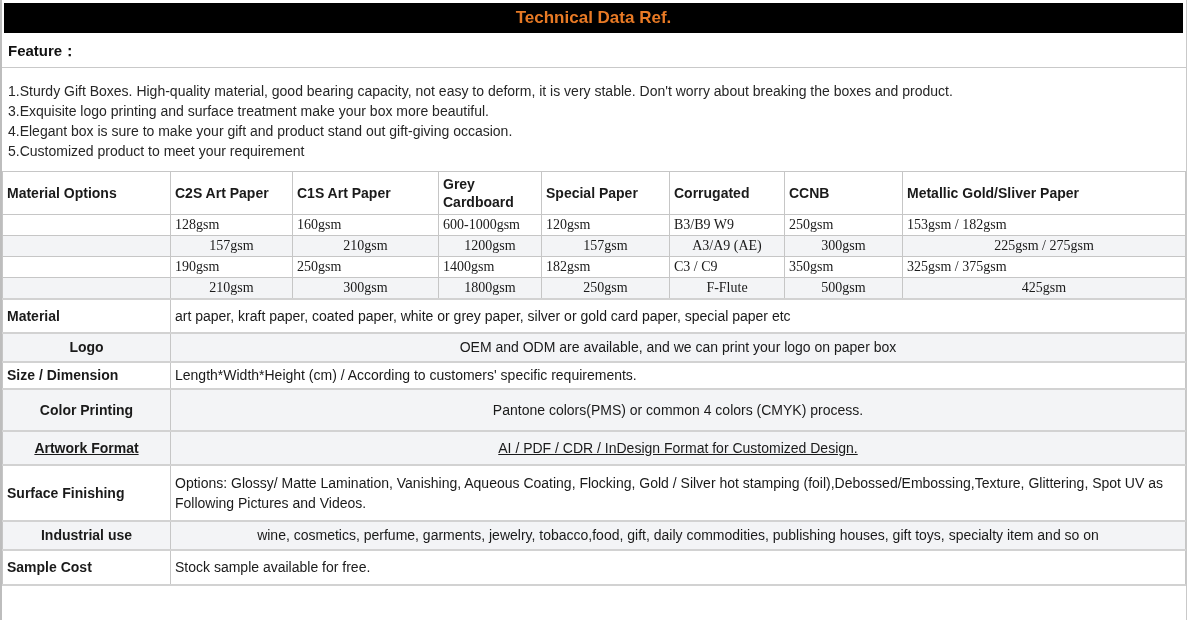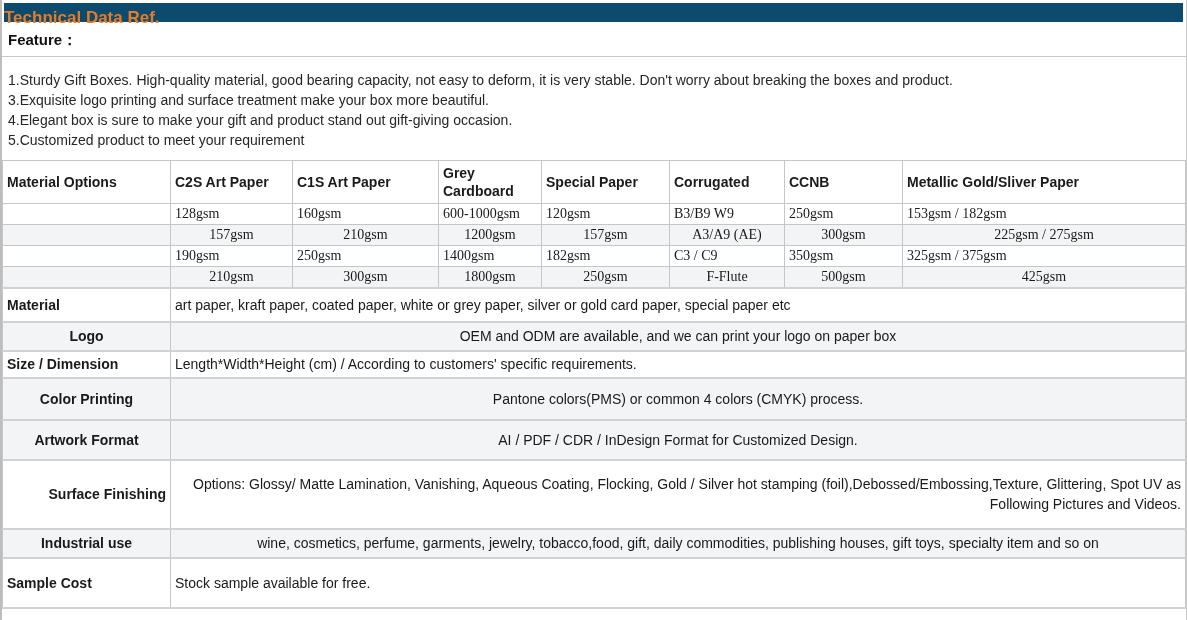--- a/index.html
+++ b/index.html
@@ -11,27 +11,27 @@
     width: 1187px;
     height: 620px;
     background: #ffffff;
     border-left: 2px solid #bdbdbd;
     border-right: 1px solid #c9c9c9;
     overflow: hidden;
   }
 
   .title-bar {
     margin: 3px 3px 0 2px;
-    height: 19px;
+    height: 30px;
     line-height: 30px;
-    background: #0c4a6e;
+    background: #000000;
     color: #e87a25;
     font-size: 17px;
     font-weight: bold;
-    text-align: left;
+    text-align: center;
   }
 
   .feature-heading {
     padding: 9px 16px 6px 6px;
     font-size: 15px;
     font-weight: bold;
     color: #111111;
     border-bottom: 1px solid #c9c9c9;
   }
 
@@ -69,24 +69,24 @@
     border-bottom: 2px solid #d2d2d2;
   }
   td.spec-label { font-weight: bold; }
   td.spec-value { line-height: 20px; }
 
   tr.r-material   { height: 34px; }
   tr.r-logo       { height: 29px; }
   tr.r-size       { height: 27px; }
   tr.r-color      { height: 42px; }
   tr.r-boxes      { height: 29px; }
-  tr.r-artwork    { height: 40px; }
-  tr.r-surface    { height: 69px; text-align: right; }
+  tr.r-artwork    { height: 34px; text-decoration: underline; }
+  tr.r-surface    { height: 56px; }
   tr.r-industrial { height: 29px; }
-  tr.r-sample     { height: 50px; }
+  tr.r-sample     { height: 35px; }
 </style>
 </head>
 <body>
 
 <div class="page">
 
   <div class="title-bar">Technical Data Ref.</div>
 
   <div class="feature-heading">Feature：</div>
 

